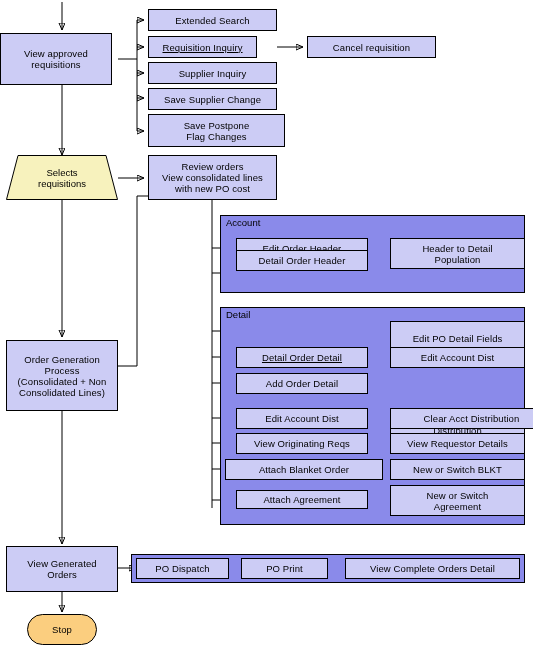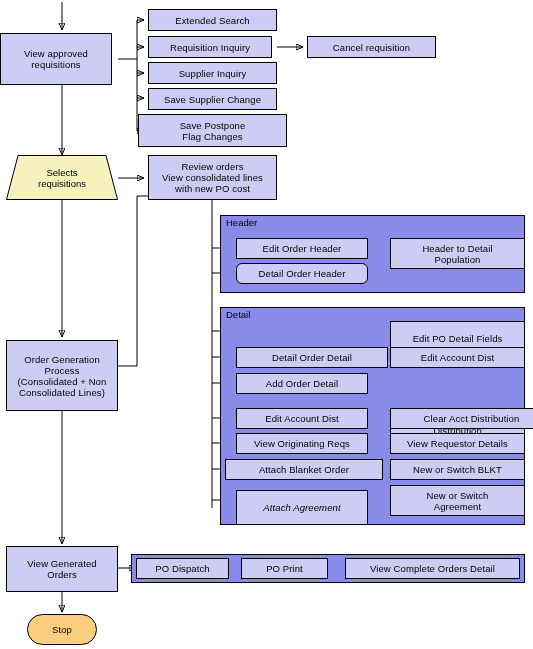--- a/index.html
+++ b/index.html
@@ -141,43 +141,43 @@
 
     <line x1="118" y1="568" x2="136" y2="568" marker-end="url(#ah)"></line>
 
     <line x1="229" y1="568" x2="241" y2="568" marker-end="url(#ah)"></line>
     <line x1="328" y1="568" x2="341" y2="568" marker-end="url(#ah)"></line>
 
     <line x1="62" y1="592" x2="62" y2="612" marker-end="url(#ah)"></line>
   </svg>
 
   <div class="group" style="left:220px; top:215px; width:305px; height:78px;">
-    <span class="group-label">Header</span>
+    <span class="group-label">Account</span>
   </div>
 
   <div class="group" style="left:220px; top:307px; width:305px; height:218px;">
     <span class="group-label">Detail</span>
   </div>
 
   <div class="group" style="left:131px; top:554px; width:394px; height:29px;"></div>
 
   <div class="node" style="left:0; top:33px; width:112px; height:52px;">View approved
 requisitions</div>
 
   <div class="node" style="left:148px; top:9px; width:129px; height:22px;">Extended Search</div>
 
-  <div class="node" style="left:148px; top:36px; width:124px; height:22px;">Requisition Inquiry</div>
+  <div class="node" style="left:148px; top:36px; width:109px; height:22px;text-decoration:underline;">Requisition Inquiry</div>
 
   <div class="node" style="left:307px; top:36px; width:129px; height:22px;">Cancel requisition</div>
 
   <div class="node" style="left:148px; top:62px; width:129px; height:22px;">Supplier Inquiry</div>
 
   <div class="node" style="left:148px; top:88px; width:129px; height:22px;">Save Supplier Change</div>
 
-  <div class="node" style="left:138px; top:114px; width:149px; height:33px;">Save Postpone
+  <div class="node" style="left:148px; top:114px; width:137px; height:33px;">Save Postpone
 Flag Changes</div>
 
   <div class="trap-wrap" style="left:6px; top:155px; width:112px; height:45px;">
     <svg width="112" height="45" viewBox="0 0 112 45">
       <polygon points="12,0.5 100,0.5 111.5,44.5 0.5,44.5" fill="#f7f2bd" stroke="#000" stroke-width="1"></polygon>
     </svg>
     <div class="trap-text">Selects
 requisitions</div>
   </div>
 
@@ -190,31 +190,31 @@
 (Consolidated + Non
 Consolidated Lines)</div>
 
   <div class="node" style="left:6px; top:546px; width:112px; height:46px;">View Generated
 Orders</div>
 
   <div class="node" style="left:236px; top:238px; width:132px; height:21px;">Edit Order Header</div>
 
   <div class="node start-stop" style="left:27px; top:614px; width:70px; height:31px;">Stop</div>
 
-  <div class="node" style="left:236px; top:263px; width:132px; height:21px;border-radius:6px;">Detail Order Header</div>
+  <div class="node" style="left:236px; top:250px; width:132px; height:21px;">Detail Order Header</div>
 
   <div class="node" style="left:390px; top:238px; width:135px; height:31px;">Header to Detail
 Population</div>
 
-  <div class="node" style="left:236px; top:347px; width:152px; height:21px;">Detail Order Detail</div>
+  <div class="node" style="left:236px; top:347px; width:132px; height:21px;text-decoration:underline;">Detail Order Detail</div>
   <div class="node" style="left:236px; top:373px; width:132px; height:21px;">Add Order Detail</div>
   <div class="node" style="left:236px; top:408px; width:132px; height:21px;">Edit Account Dist</div>
   <div class="node" style="left:236px; top:433px; width:132px; height:21px;">View Originating Reqs</div>
   <div class="node" style="left:225px; top:459px; width:158px; height:21px;">Attach Blanket Order</div>
-  <div class="node" style="left:236px; top:490px; width:132px; height:35px;font-style:italic;">Attach Agreement</div>
+  <div class="node" style="left:236px; top:490px; width:132px; height:19px;">Attach Agreement</div>
 
   <div class="node" style="left:390px; top:321px; width:135px; height:34px;">Edit PO Detail Fields</div>
   <div class="node" style="left:390px; top:347px; width:135px; height:21px;">Edit Account Dist</div>
   <div class="node" style="left:390px; top:371px; width:135px; height:31px;margin-top:38px;">Change/Add New
 Distribution</div>
   <div class="node" style="left:390px; top:408px; width:163px; height:21px;">Clear Acct Distribution</div>
   <div class="node" style="left:390px; top:433px; width:135px; height:21px;">View Requestor Details</div>
   <div class="node" style="left:390px; top:459px; width:135px; height:21px;">New or Switch BLKT</div>
   <div class="node" style="left:390px; top:485px; width:135px; height:31px;">New or Switch
 Agreement</div>

